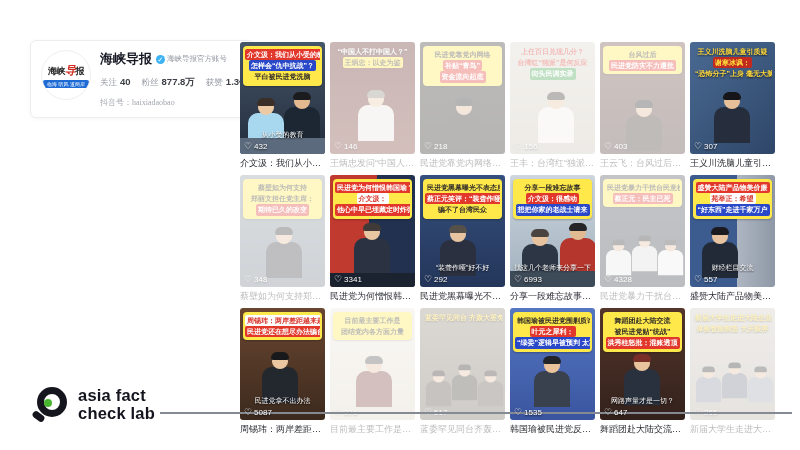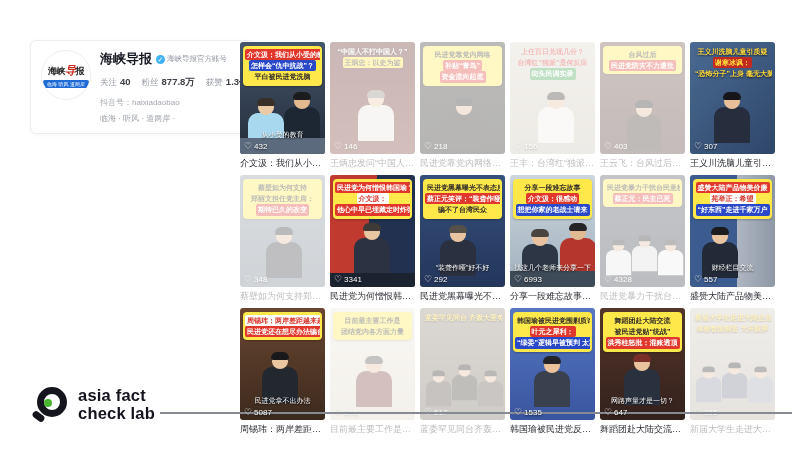--- a/index.html
+++ b/index.html
@@ -16,21 +16,21 @@
   .pinfo{flex:1;min-width:0;}
   .pname-row{display:flex;align-items:center;gap:4px;}
   .pname{font-size:13px;font-weight:700;color:#161823;}
   .vbadge{display:flex;align-items:center;gap:2px;font-size:7.5px;color:#9195a0;white-space:nowrap;}
   .vcheck{width:9px;height:9px;border-radius:50%;background:#3eb3f3;color:#fff;font-size:7px;line-height:9px;
     text-align:center;flex:0 0 auto;}
   .pstats{display:flex;gap:11px;margin-top:8px;align-items:baseline;}
   .stat{display:flex;gap:3px;align-items:baseline;white-space:nowrap;}
   .slabel{font-size:8.5px;color:#9499a3;}
   .svalue{font-size:9.5px;font-weight:700;color:#3c3f45;}
-  .pid{margin-top:8px;font-size:8px;color:#a2a6ad;}
+  .pid{margin-top:8px;font-size:8px;color:#a2a6ad;font-family:Liberation Serif, serif;}
   .ptags{margin-top:5px;font-size:8px;color:#9ba0a8;}
   
   #grid{position:absolute;left:240px;top:42px;display:grid;grid-template-columns:repeat(6,85px);
     column-gap:5px;row-gap:5px;}
   .tile{width:85px;cursor:pointer;}
   .tile.faded{opacity:.32;}
   .thumb{position:relative;width:85px;height:112px;border-radius:3px;overflow:hidden;background:#ddd;}
   .obox{position:absolute;top:4px;left:3px;right:3px;text-align:center;z-index:3;font-weight:700;
     font-size:7px;line-height:1.6;}
   .obox.yellow{background:#ffe94a;border-radius:4px;padding:3px 2px;box-shadow:0 1px 2px rgba(0,0,0,.25);}
@@ -93,21 +93,20 @@
         <span class="stat">
             <span class="slabel">粉丝</span>
             <span class="svalue">877.8万</span>
           </span>
         <span class="stat">
             <span class="slabel">获赞</span>
             <span class="svalue">1.3亿</span>
           </span>
       </div>
       <div class="pid">抖音号：haixiadaobao</div>
-      <div class="ptags">临海 · 听风 · 道两岸 ·</div>
     </div>
   </div>
 </div>
 
 <div id="grid">
     <div class="tile">
       <div class="thumb" style="background: linear-gradient(rgb(69, 86, 107), rgb(35, 44, 58));">
         <div class="person" style="left: 8px; top: 58px;">
           <div class="headwrap">
             <div class="head" style="background: rgb(236, 202, 166);"></div>

